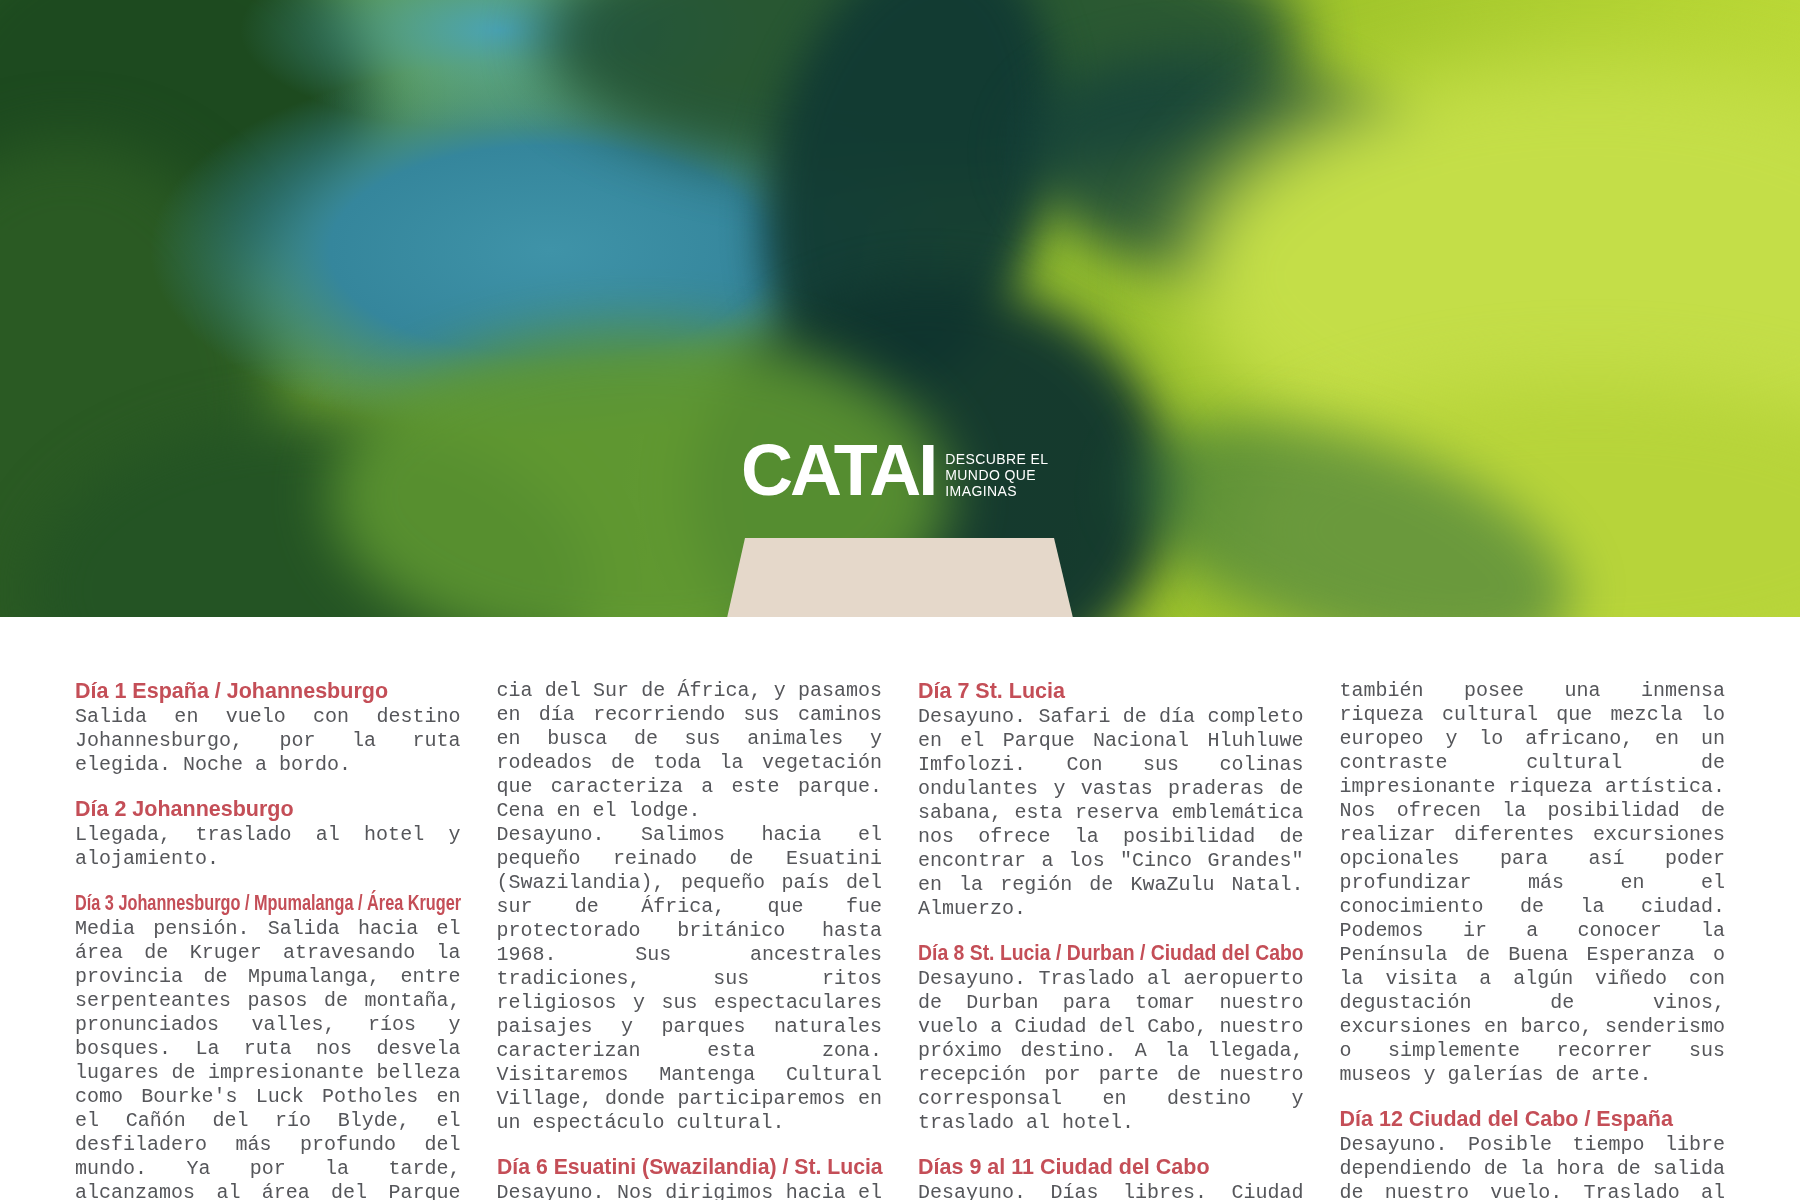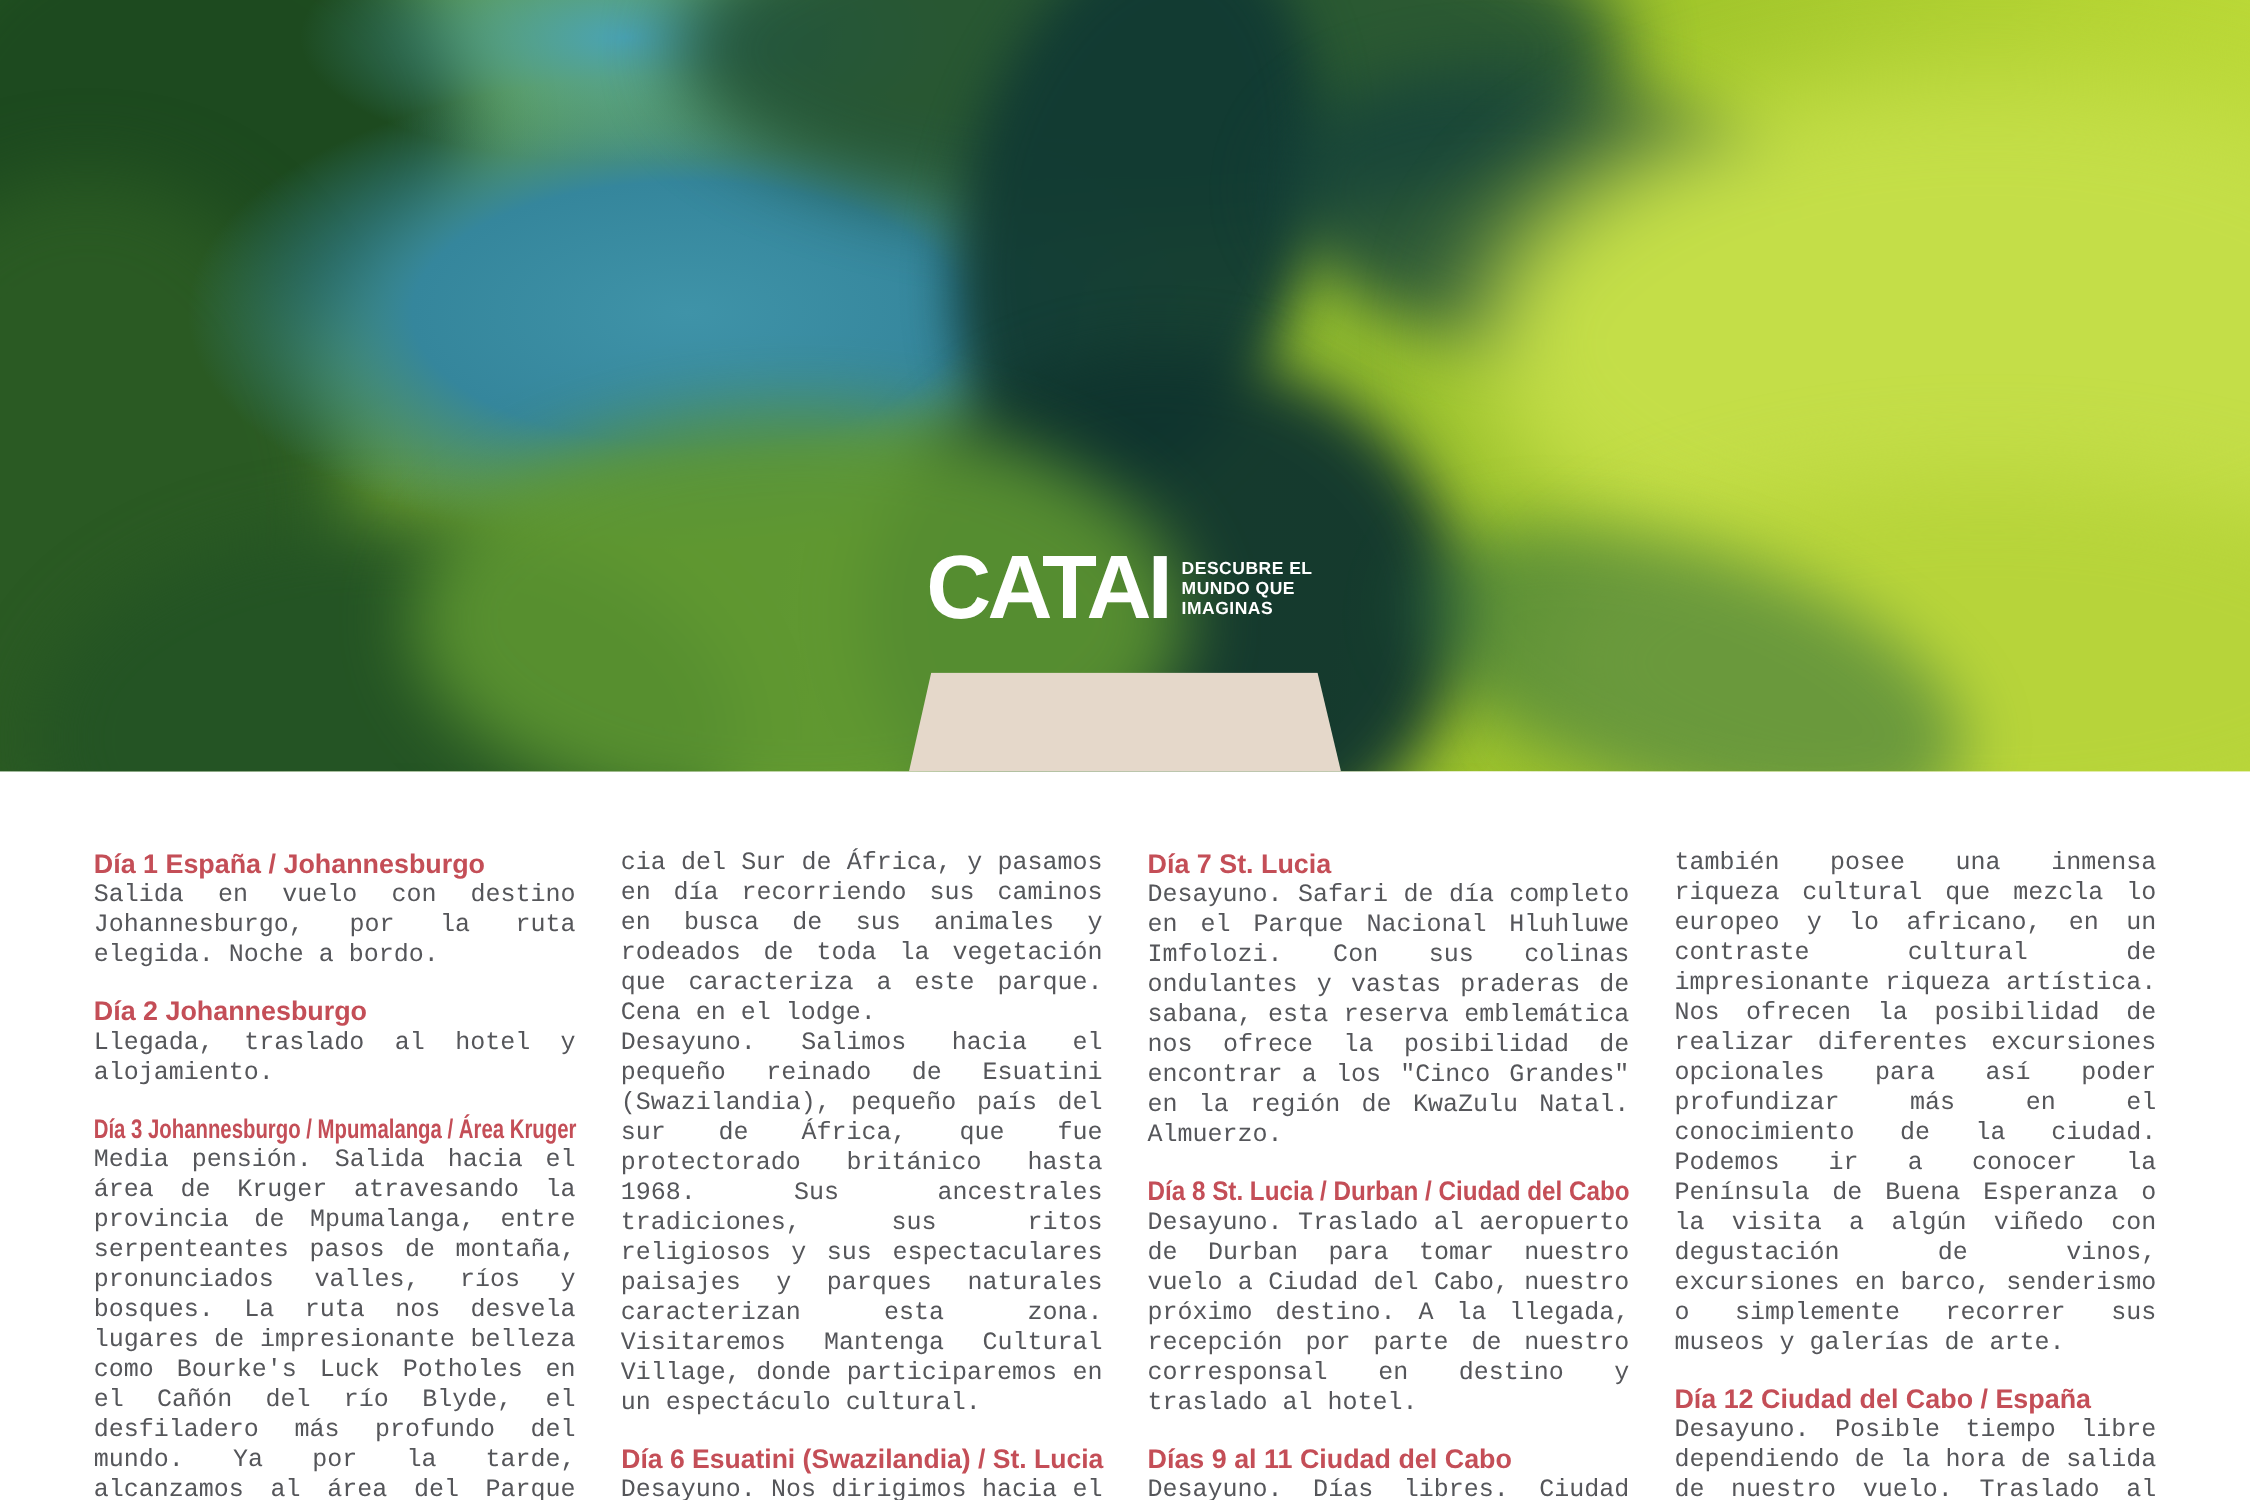--- a/index.html
+++ b/index.html
@@ -24,23 +24,23 @@
   .b8{left:690px;top:280px;width:480px;height:420px;background:#0f342e;filter:blur(24px);opacity:.95;}
   .b9{left:1020px;top:60px;width:420px;height:220px;background:#14413a;filter:blur(26px);
       transform:rotate(8deg);opacity:.8;}
   .b10{left:1180px;top:60px;width:820px;height:430px;background:#c4de48;filter:blur(40px);}
   .b11{left:1230px;top:380px;width:720px;height:300px;background:#b7d43a;filter:blur(34px);}
   .b12{left:330px;top:330px;width:620px;height:330px;background:#5d9631;filter:blur(28px);opacity:.9;}
   .b13{left:1120px;top:440px;width:460px;height:200px;background:#2c6a3f;filter:blur(26px);
       transform:rotate(18deg);opacity:.55;}
 
   
-  .logo-group{position:absolute;left:741px;top:442px;display:flex;align-items:flex-start;z-index:5;}
+  .logo-group{position:absolute;left:741px;top:442px;display:flex;align-items:flex-end;z-index:5;}
   .logo-word{font-weight:bold;font-size:72px;line-height:0.8;color:#ffffff;letter-spacing:-3px;}
-  .logo-tagline{margin-left:10px;margin-top:5px;font-weight:bold;font-size:14px;line-height:1.14;
+  .logo-tagline{margin-left:10px;margin-top:5px;font-weight:normal;font-size:14px;line-height:1.14;
         color:#ffffff;letter-spacing:.4px;}
   .logo-tagline span{display:block;}
 
   
   .bottom-tab{position:absolute;left:727px;top:538px;width:346px;height:80px;z-index:4;
         clip-path:polygon(18px 0,327px 0,346px 80px,0 80px);}
 
   
   .content{padding:60px 75px 0 75px;}
   .columns{display:flex;gap:36px;}

